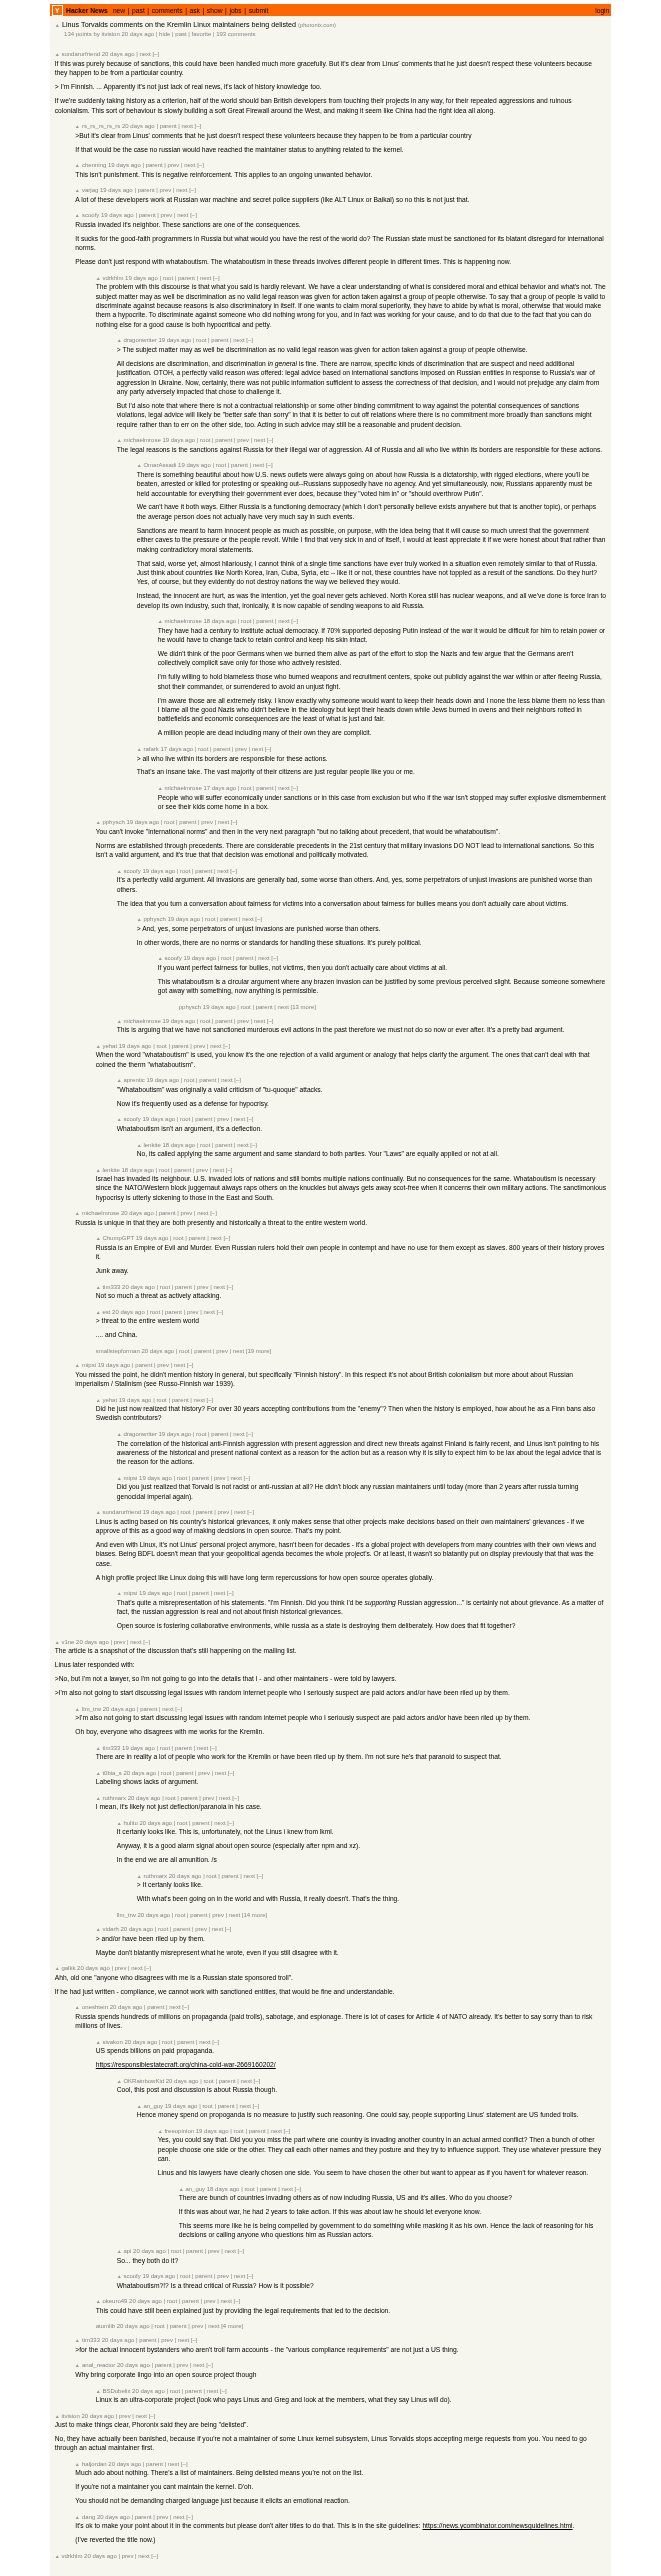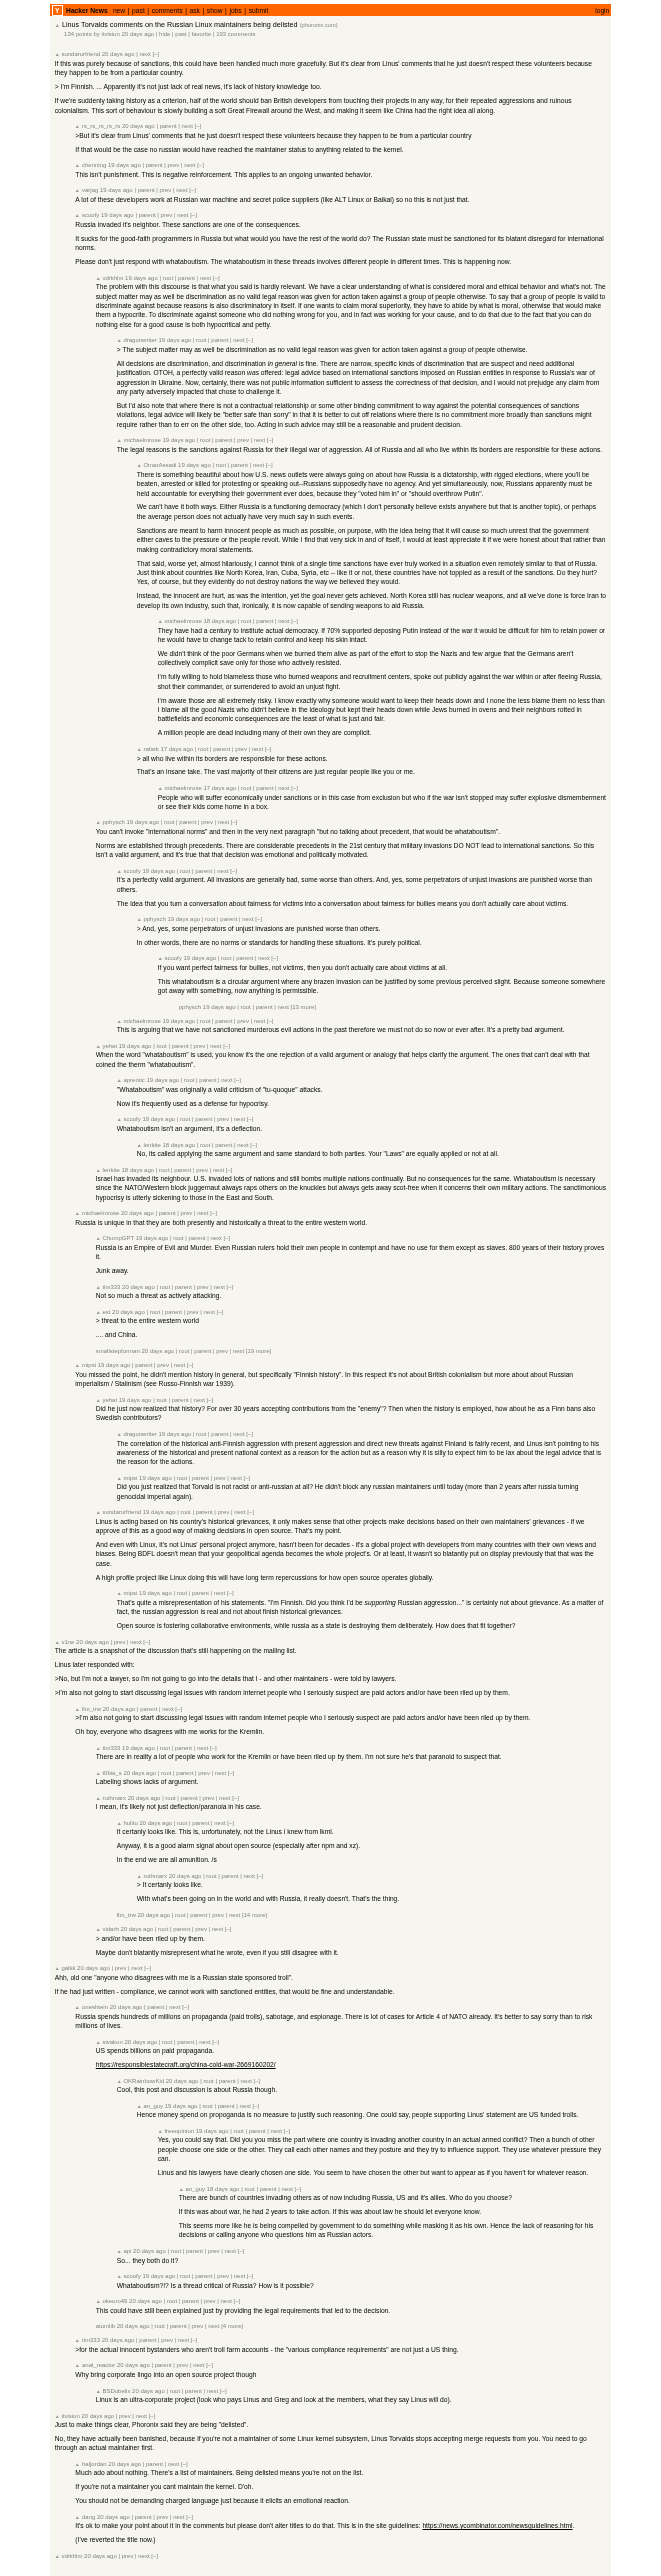--- a/index.html
+++ b/index.html
@@ -38,21 +38,21 @@
 
   <div id="topbar">
     <div id="logo">Y</div>
     <span class="site-title">Hacker News</span>
     <span class="topnav" id="topnav"><a>new</a><span class="sep">|</span><a>past</a><span class="sep">|</span><a>comments</a><span class="sep">|</span><a>ask</a><span class="sep">|</span><a>show</a><span class="sep">|</span><a>jobs</a><span class="sep">|</span><a>submit</a></span>
     <span id="login">login</span>
   </div>
 
   <div id="story">
     <div class="titleline">
-      <span class="title-arrow">▲</span><a class="story-link">Linus Torvalds comments on the Russian Linux maintainers being delisted</a><span class="sitebit">(phoronix.com)</span>
+      <span class="title-arrow">▲</span><a class="story-link">Linus Torvalds comments on the Kremlin Linux maintainers being delisted</a><span class="sitebit">(phoronix.com)</span>
     </div>
     <div class="subtext">
       <span>134 points</span>
       <span>by</span>
       <a>itvision</a>
       <a>20 days ago</a>
       <span id="sub-links"> | <a>hide</a> | <a>past</a> | <a>favorite</a> | </span>
       <a>193 comments</a>
     </div>
   </div>

